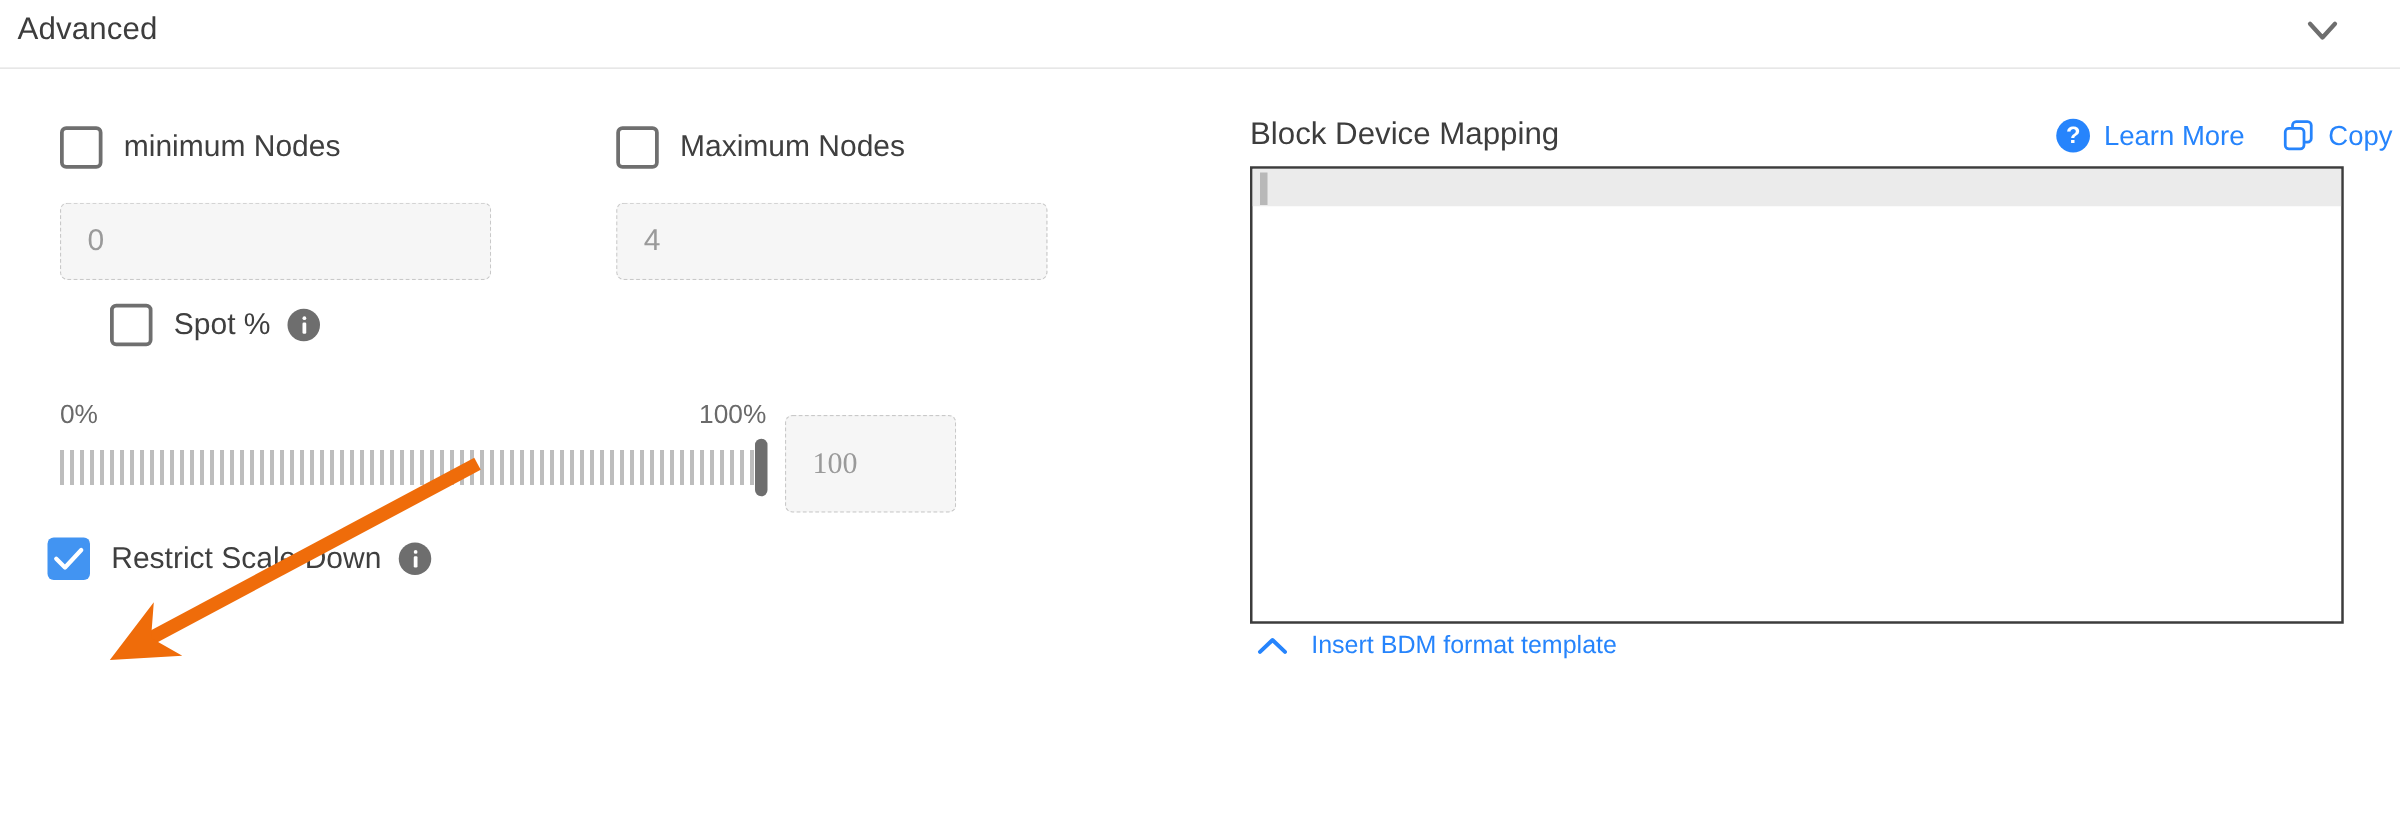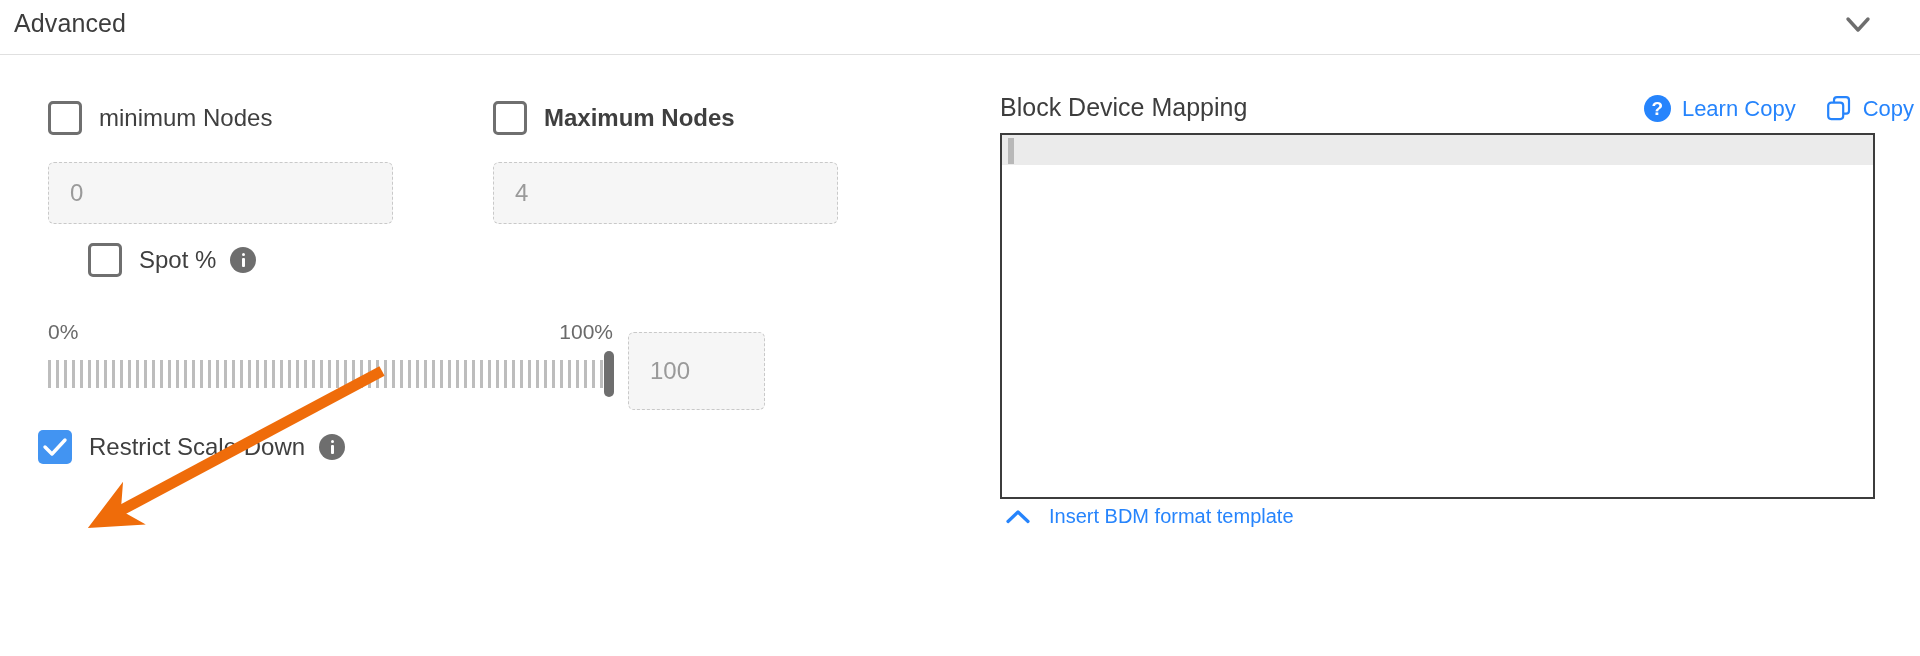--- a/index.html
+++ b/index.html
@@ -301,42 +301,42 @@
   <div class="left-col">
 
     <div class="checkrow" style="left:48px; top:46px;">
       <div class="cbox"></div>
       <div class="cb-label">minimum Nodes</div>
     </div>
     <div class="dashed-field" style="left:48px; top:107px; width:345px; height:62px;">
       <span class="ph">0</span>
     </div>
 
-    <div class="checkrow" style="left:493px; top:46px;font-weight:bold;">
+    <div class="checkrow" style="left:493px; top:46px;">
       <div class="cbox"></div>
       <div class="cb-label">Maximum Nodes</div>
     </div>
     <div class="dashed-field" style="left:493px; top:107px; width:345px; height:62px;">
       <span class="ph">4</span>
     </div>
 
     <div class="checkrow" style="left:48px; top:188px;padding-left:40px;">
       <div class="cbox"></div>
       <div class="cb-label">Spot %</div>
       <div class="info-dot"></div>
     </div>
 
     <div class="slider-wrap">
       <div class="slider-minlabel">0%</div>
       <div class="slider-maxlabel">100%</div>
       <div class="slider-track"></div>
       <div class="slider-thumb"></div>
     </div>
 
-    <div class="dashed-field" style="left:628px; top:277px; width:137px; height:78px;">
+    <div class="dashed-field" style="left:628px; top:277px; width:137px; height:78px;font-family:Liberation Serif, serif;">
       <span class="ph">100</span>
     </div>
 
     <div class="checkrow" style="left:38px; top:375px;">
       <div class="cbox checked">
         <svg width="26" height="22" viewBox="0 0 26 22">
           <path d="M3 11 L10 18 L23 4" fill="none" stroke="#ffffff" stroke-width="3.4" stroke-linecap="round" stroke-linejoin="round"></path>
         </svg>
       </div>
       <div class="cb-label">Restrict Scale Down</div>
@@ -344,21 +344,21 @@
     </div>
   </div>
 
   <div class="right-col">
 
     <div class="bdm-title">Block Device Mapping</div>
 
     <div class="bdm-actions">
       <div class="action-link">
         <span class="q-circle">?</span>
-        <span>Learn Copy</span>
+        <span>Learn More</span>
       </div>
       <div class="action-link">
         <span>
           <svg class="copy-ico" width="26" height="27" viewBox="0 0 26 27">
             <rect x="8" y="2.2" width="15" height="16.5" rx="3" ry="3" fill="none" stroke="#2684fc" stroke-width="2.2"></rect>
             <rect x="2.2" y="7.6" width="15" height="16.5" rx="3" ry="3" fill="#ffffff" stroke="#2684fc" stroke-width="2.2"></rect>
           </svg>
         </span>
         <span>Copy</span>
       </div>

